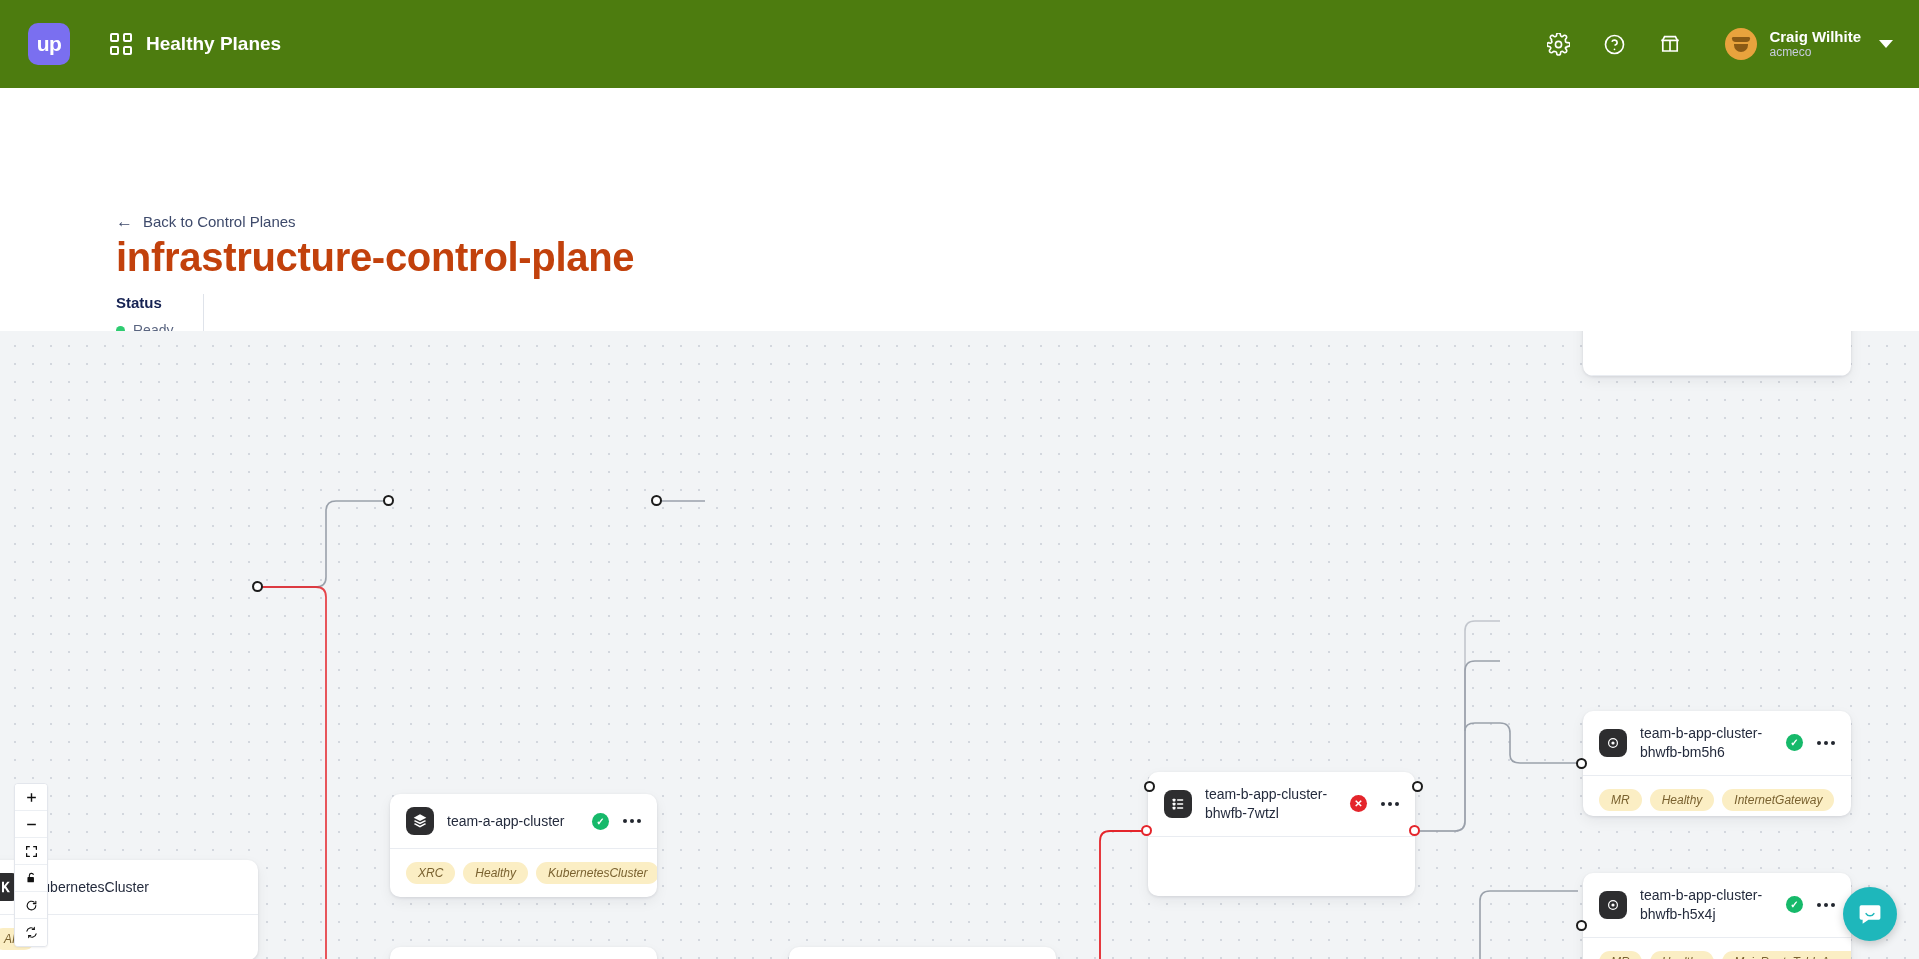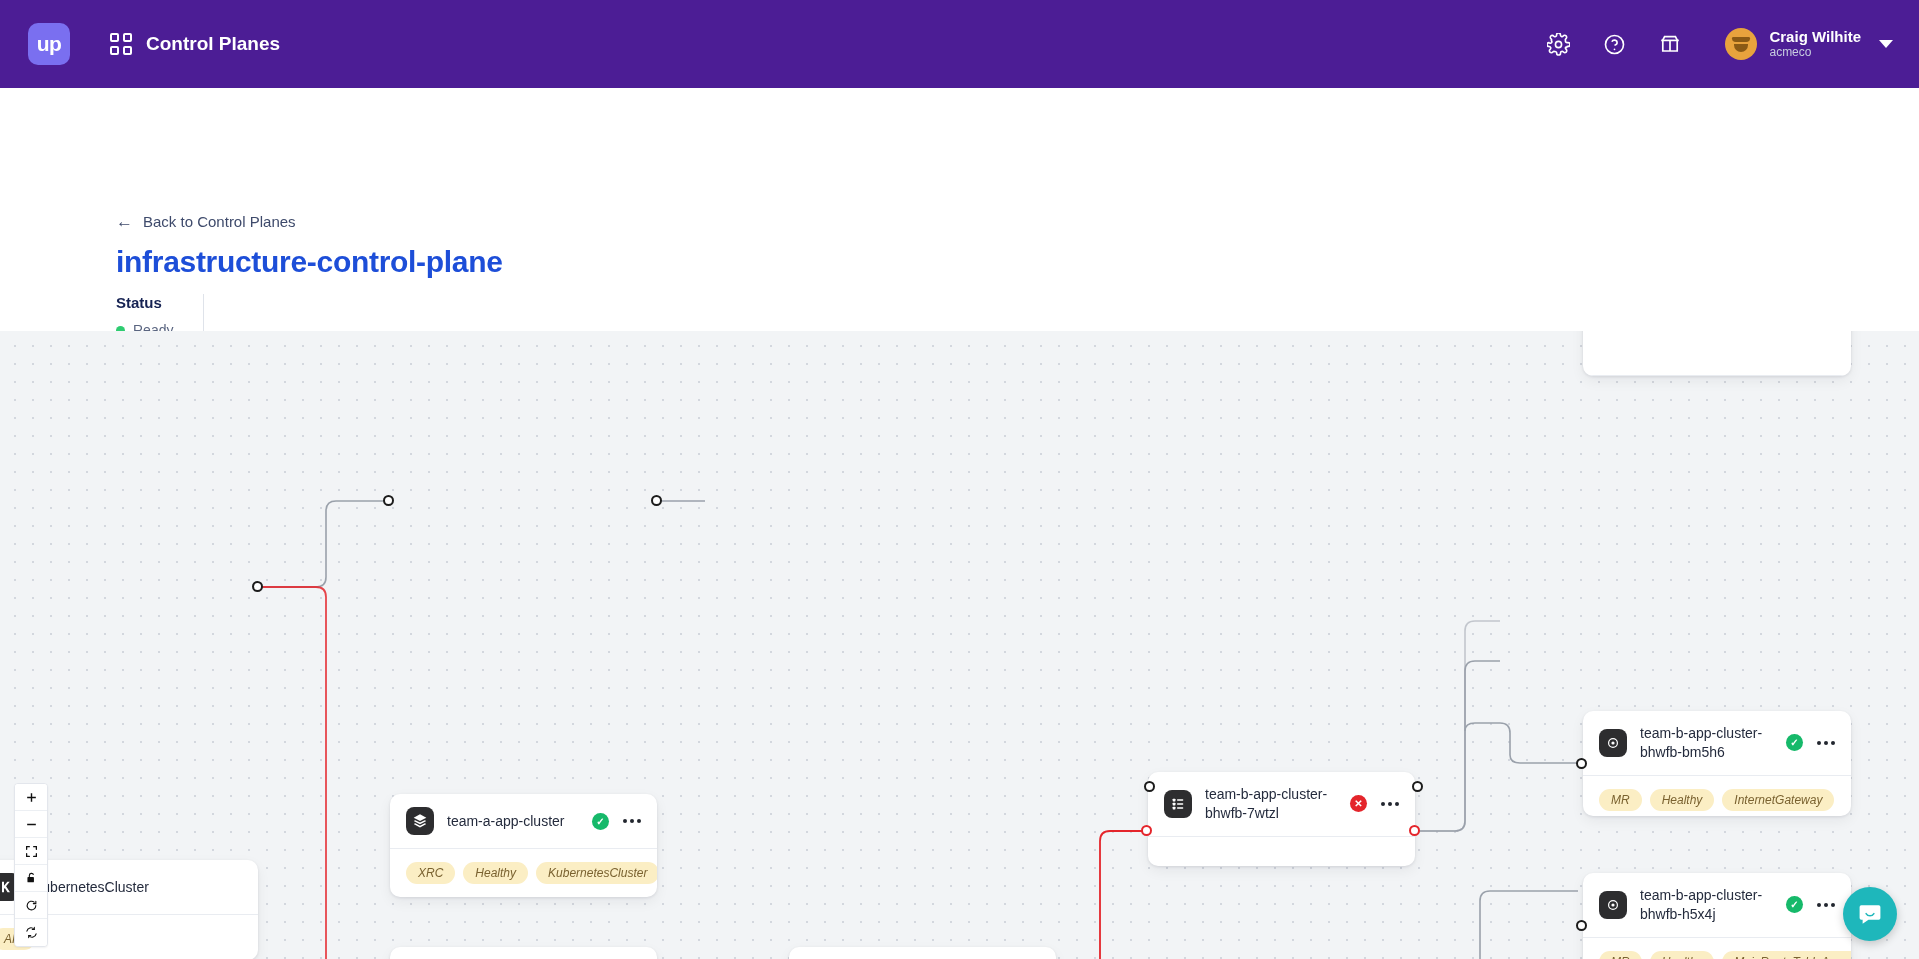--- a/index.html
+++ b/index.html
@@ -6,21 +6,21 @@
   html, body {
     width: 1919px; height: 959px;
     overflow: hidden;
     font-family: "Liberation Sans", sans-serif;
     background: #ffffff;
   }
 
   
   .topnav {
     position: absolute; left: 0; top: 0; width: 1919px; height: 88px;
-    background: #4c1d95; display: flex; align-items: center;
+    background: #4d7c0f; display: flex; align-items: center;
   }
   .brand-logo {
     width: 42px; height: 42px; border-radius: 10px;
     background: #7a6ff0; margin-left: 28px;
     display: flex; align-items: center; justify-content: center;
     color: #fff; font-size: 21px; font-weight: 700; letter-spacing: -.5px;
   }
   .grid-icon { margin-left: 40px; display: grid; grid-template-columns: 9px 9px; grid-template-rows: 9px 9px; gap: 4px; }
   .grid-icon i { border: 2px solid #fff; border-radius: 2px; display: block; }
   .nav-title { margin-left: 14px; color: #ffffff; font-size: 19px; font-weight: 700; }
@@ -38,21 +38,21 @@
   .avatar .face .chin { position:absolute; bottom:0; left:2px; width:14px; height:8px; background:#8a5a15; border-radius:0 0 9px 9px; }
   .user-block { margin-left: 12px; line-height: 1.15; }
   .user-name { color: #fff; font-size: 15px; font-weight: 700; }
   .user-org { color: #c8cde0; font-size: 12px; }
   .caret { margin-left: 18px; width: 0; height: 0; border-left: 7px solid transparent; border-right: 7px solid transparent; border-top: 8px solid #fff; cursor: pointer; }
 
   
   .page-head { position: absolute; left: 0; top: 88px; width: 1919px; height: 243px; background: #fff; }
   .back-link { position: absolute; left: 116px; top: 125px; display: flex; align-items: center; color: #3e4a6b; font-size: 15px; cursor: pointer; }
   .back-link .arrow { margin-right: 10px; font-size: 17px; line-height: 1; }
-  .page-title { position: absolute; left: 116px; top: 157px; font-size: 30px; font-weight: 700; color: #1d4ed8; letter-spacing: -.3px; }
+  .page-title { position: absolute; left: 116px; top: 147px; font-size: 40px; font-weight: 700; color: #c2410c; letter-spacing: -.3px; }
   .meta-row { position: absolute; left: 116px; top: 206px; display: flex; align-items: flex-start; }
   .meta-col { display: flex; flex-direction: column; }
   .meta-label { font-size: 15px; font-weight: 700; color: #152252; margin-bottom: 11px; }
   .meta-value { font-size: 14px; color: #5a6580; display: flex; align-items: center; }
   .status-dot { width: 9px; height: 9px; border-radius: 50%; background: #2ecc71; margin-right: 8px; }
   .meta-sep { width: 1px; background: #dfe3ea; height: 46px; margin: 0 30px; }
   .meta-cfg-name { margin-right: 14px; }
 
   .tabs { position: absolute; left: 116px; top: 286px; display: flex; }
   .tab { font-size: 16px; font-weight: 700; color: #152252; padding: 0 4px 14px 4px; margin-right: 56px; cursor: pointer; position: relative; }
@@ -123,21 +123,21 @@
 <div class="topnav">
   <div class="brand-logo">
     <span>up</span>
   </div>
   <div class="grid-icon">
     <i></i>
       <i></i>
     <i></i>
       <i></i>
   </div>
-  <div class="nav-title">Control Planes</div>
+  <div class="nav-title">Healthy Planes</div>
 
   <div class="nav-right">
     <div class="nav-ico">
       <svg width="23" height="23" viewBox="0 0 24 24" fill="none" stroke="#fff" stroke-width="1.7">
         <circle cx="12" cy="12" r="3.2"></circle>
         <path d="M19.4 15a1.6 1.6 0 00.3 1.8l.1.1a2 2 0 11-2.8 2.8l-.1-.1a1.6 1.6 0 00-1.8-.3 1.6 1.6 0 00-1 1.5V21a2 2 0 11-4 0v-.1A1.6 1.6 0 008 19.4a1.6 1.6 0 00-1.8.3l-.1.1a2 2 0 11-2.8-2.8l.1-.1a1.6 1.6 0 00.3-1.8 1.6 1.6 0 00-1.5-1H2a2 2 0 110-4h.1A1.6 1.6 0 004.6 8a1.6 1.6 0 00-.3-1.8l-.1-.1a2 2 0 112.8-2.8l.1.1a1.6 1.6 0 001.8.3H9a1.6 1.6 0 001-1.5V2a2 2 0 114 0v.1a1.6 1.6 0 001 1.5 1.6 1.6 0 001.8-.3l.1-.1a2 2 0 112.8 2.8l-.1.1a1.6 1.6 0 00-.3 1.8V9a1.6 1.6 0 001.5 1H22a2 2 0 110 4h-.1a1.6 1.6 0 00-1.5 1z"></path>
       </svg>
     </div>
     <div class="nav-ico">
       <svg width="23" height="23" viewBox="0 0 24 24" fill="none" stroke="#fff" stroke-width="1.7">
@@ -280,21 +280,21 @@
   <div class="node" style="left:789px; top:616px; width:267px; height:103px;">
     <div class="node-head">
       
       
       
       
     </div>
 
   </div>
 
-  <div class="node" style="left:1148px; top:441px; width:267px; height:94px;">
+  <div class="node" style="left:1148px; top:441px; width:267px; height:124px;">
     <div class="node-head">
       <div class="node-ico">
         <svg width="16" height="16" viewBox="0 0 24 24" fill="#fff">
           <rect x="4" y="4" width="4.2" height="4.2" rx="1"></rect>
             <rect x="10.4" y="4.8" width="9.6" height="2.4" rx="1.1"></rect>
           <rect x="4" y="10" width="4.2" height="4.2" rx="1"></rect>
             <rect x="10.4" y="10.8" width="9.6" height="2.4" rx="1.1"></rect>
           <rect x="4" y="16" width="4.2" height="4.2" rx="1"></rect>
             <rect x="10.4" y="16.8" width="9.6" height="2.4" rx="1.1"></rect>
         </svg>

